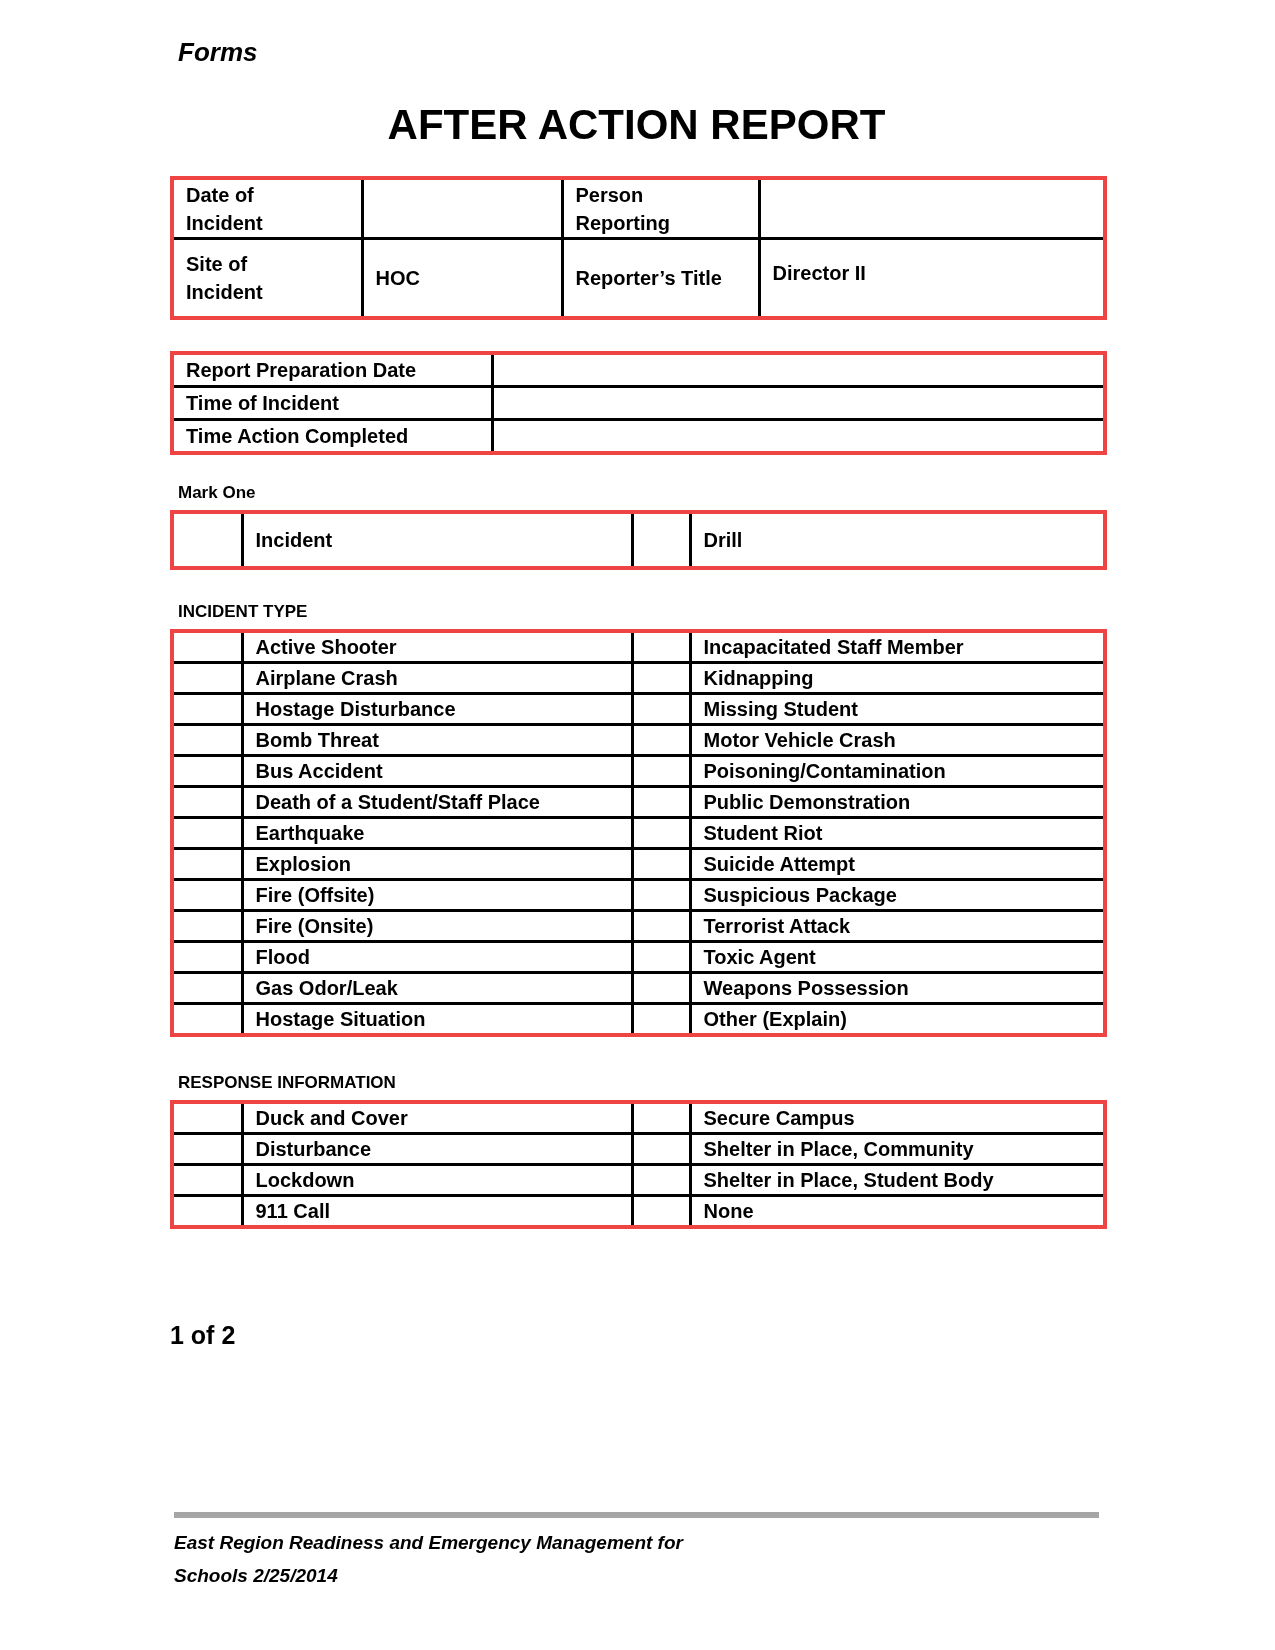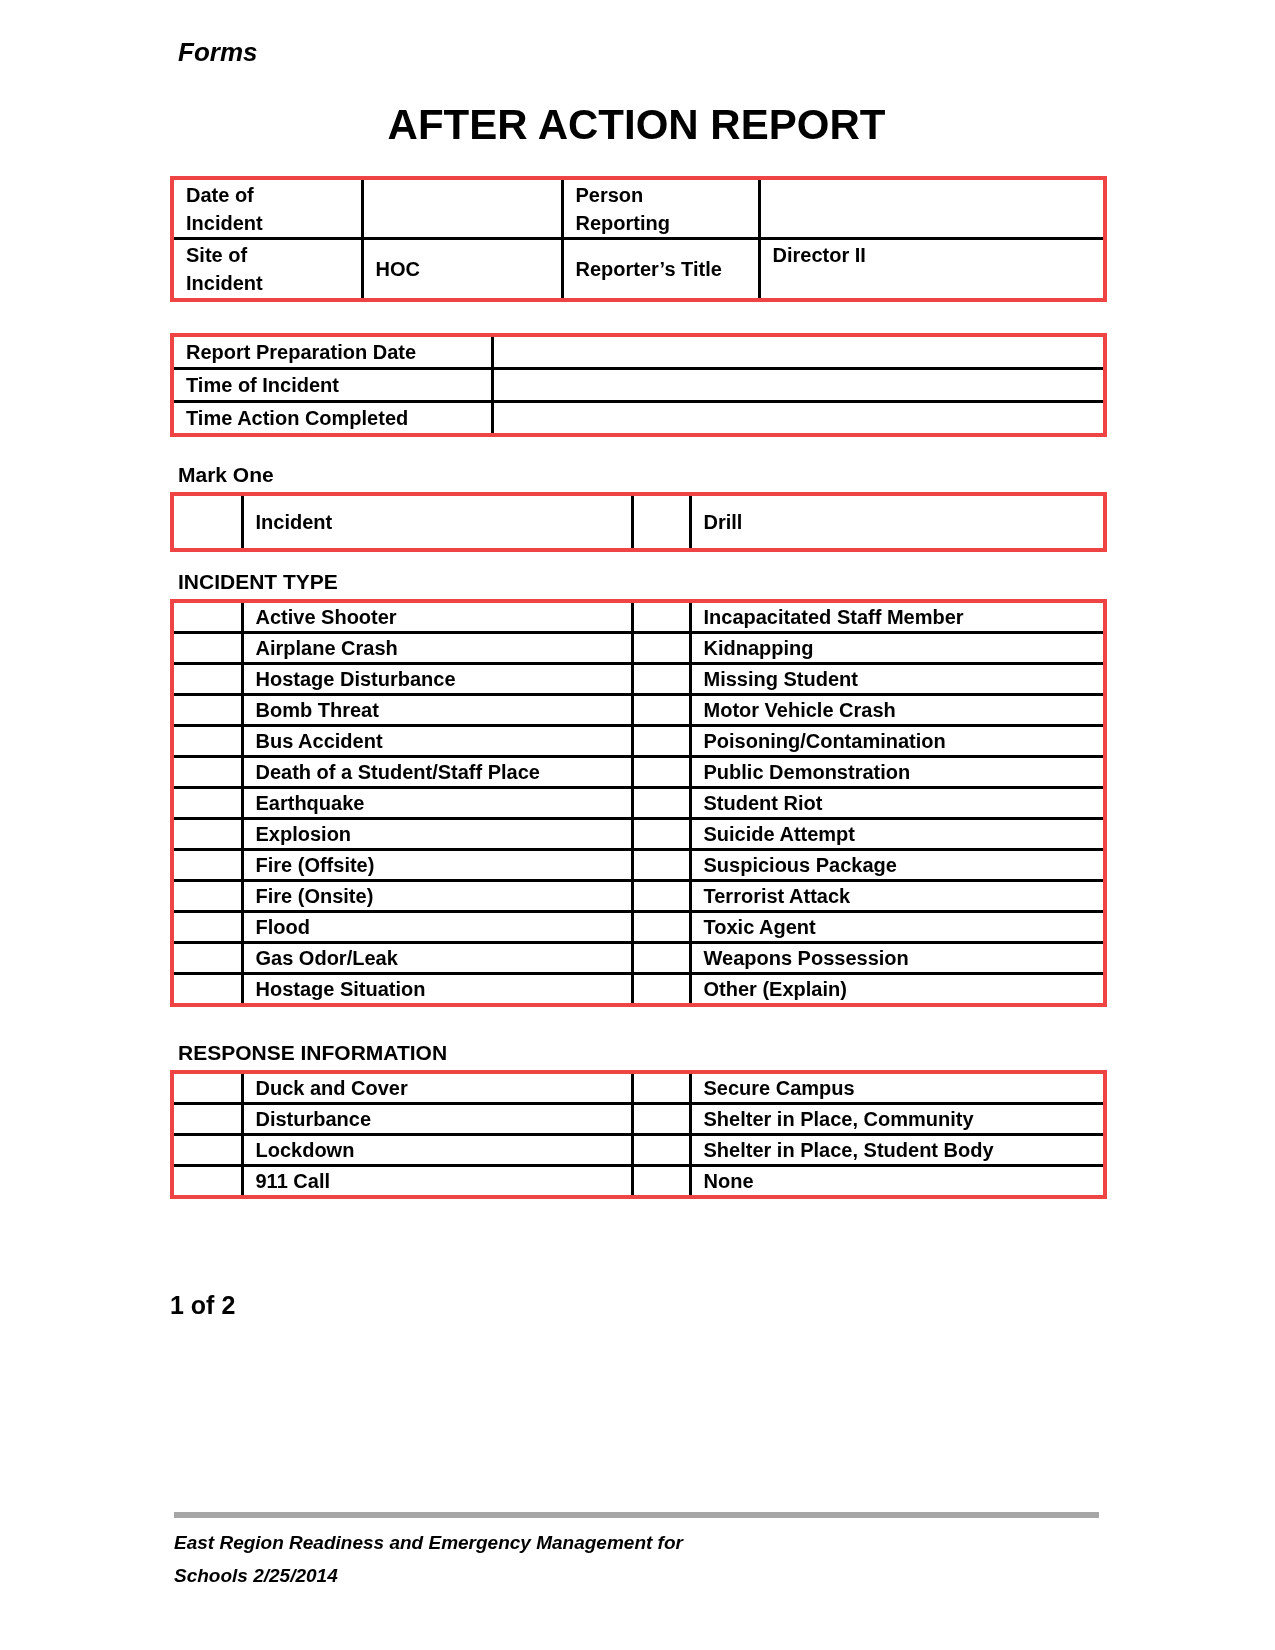--- a/index.html
+++ b/index.html
@@ -45,30 +45,30 @@
     border: 3px solid #000;
     font-size: 20px;
     font-weight: 700;
     vertical-align: middle;
     padding: 0 4px 0 12px;
     overflow: hidden;
   }
   .tbl-info { margin-top: 28px; }
   .tbl-info td { height: 57px; line-height: 28px; }
   .tbl-info td.prewrap { white-space: pre-line; }
-  .tbl-info td.va-top { vertical-align: top; padding-top: 1px; }
+  .tbl-info td.va-top { vertical-align: top; padding-top: 19px; }
   .tbl-sched { margin-top: 31px; }
   .tbl-sched td { height: 30px; }
   .minor-heading {
     margin: 0 0 0 8px;
-    font-size: 21px;
+    font-size: 17px;
     line-height: 24px;
   }
   .mh-markone { margin-top: 26px; }
-  .mh-incident { margin-top: 18px; }
+  .mh-incident { margin-top: 30px; }
   .mh-response { margin-top: 34px; }
   .tbl-mark { margin-top: 5px; }
   .tbl-mark td { height: 52px; }
   .tbl-check { margin-top: 5px; }
   .tbl-check td { height: 28px; }
   td.cb { padding: 0; }
   .page-number {
     margin-top: 92px;
     text-align: left;
     padding-right: 22px;

